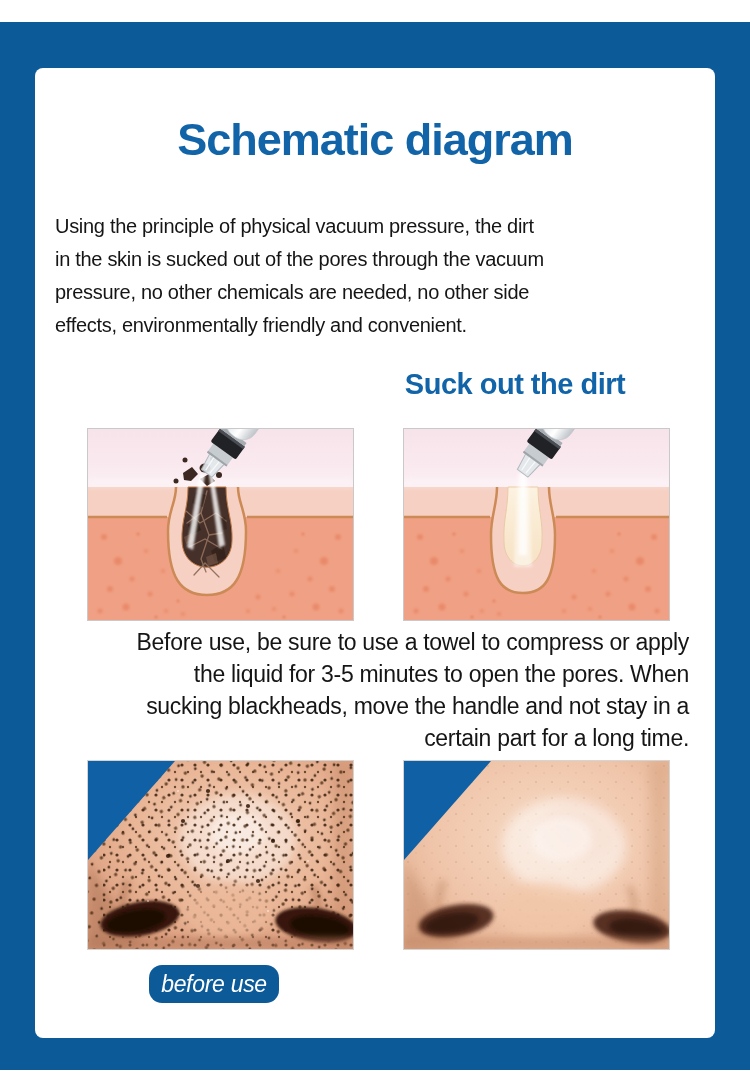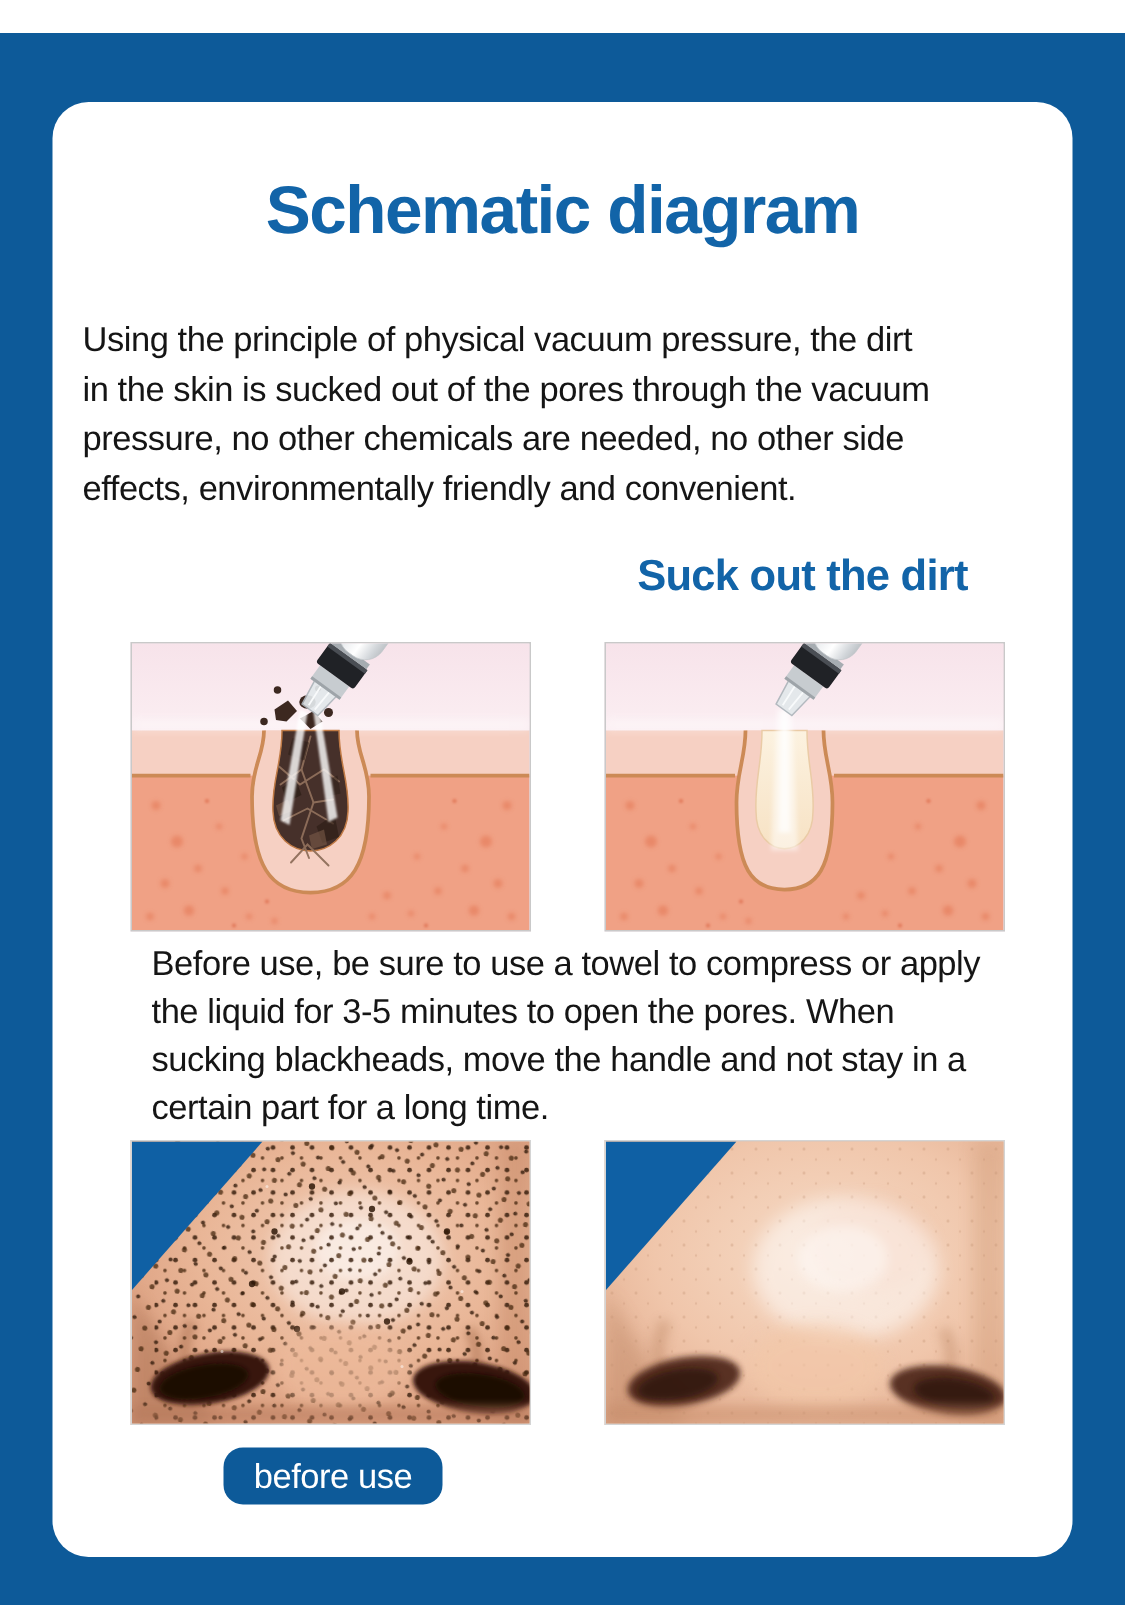--- a/index.html
+++ b/index.html
@@ -1,38 +1,38 @@
 <!DOCTYPE html>
 <html><head>
 <meta charset="utf-8">
 <style>
   html,body{margin:0;padding:0;}
   body{width:750px;height:1078px;background:#ffffff;font-family:"Liberation Sans",sans-serif;}
   .page{position:relative;width:750px;height:1078px;background:#ffffff;overflow:hidden;}
   .blue-band{position:absolute;left:0;top:22px;width:750px;height:1048px;background:#0D5A99;}
-  .card{position:absolute;left:35px;top:68px;width:680px;height:970px;background:#ffffff;border-radius:24px;}
+  .card{position:absolute;left:35px;top:68px;width:680px;height:970px;background:#ffffff;border-radius:8px;}
   .title{position:absolute;left:0;top:44px;width:680px;margin:0;text-align:center;
          font-size:45px;line-height:56px;font-weight:bold;letter-spacing:-1px;color:#1264A8;}
   .intro{position:absolute;left:20px;top:142px;width:660px;margin:0;
-         font-size:23px;line-height:33px;letter-spacing:-0.3px;color:#151515;white-space:pre-line;}
+         font-size:20px;line-height:33px;letter-spacing:-0.3px;color:#151515;white-space:pre-line;}
   .col-heading{position:absolute;top:300px;width:280px;text-align:center;
          font-size:29px;font-weight:bold;letter-spacing:-0.5px;color:#1264A8;}
   .col-heading.left{left:44px;}
-  .col-heading.right{left:360px;}
+  .col-heading.right{left:340px;}
   .panel{position:absolute;top:360px;width:265px;height:191px;border:1px solid #c9c9c9;background:#F8E6ED;}
   .panel.left{left:52px;}
   .panel.right{left:368px;}
-  .instruction{position:absolute;left:66px;top:558px;width:615px;margin:0;
-         font-size:23px;line-height:32px;letter-spacing:-0.3px;color:#151515;white-space:pre-line;}
+  .instruction{position:absolute;left:39px;top:558px;width:615px;margin:0;
+         font-size:23px;line-height:32px;letter-spacing:-0.3px;color:#151515;white-space:pre-line;text-align:right;}
   .photo{position:absolute;top:692px;width:265px;height:188px;border:1px solid #d4d4d4;background:#e7bb9e;}
   .photo.left{left:52px;}
   .photo.right{left:368px;}
   .pill{position:absolute;top:897px;height:38px;background:#0D5A99;color:#ffffff;border-radius:13px;
         display:flex;align-items:center;justify-content:center;font-size:23px;letter-spacing:-0.3px;}
-  .pill-before{left:114px;width:146px;}
+  .pill-before{left:114px;width:130px;font-style:italic;}
   .pill-after{left:412px;width:131px;}
   svg{display:block;}
 </style>
 </head>
 <body>
 
 <div class="page">
   <div class="blue-band"></div>
 
   <svg width="0" height="0" style="position:absolute" aria-hidden="true">

